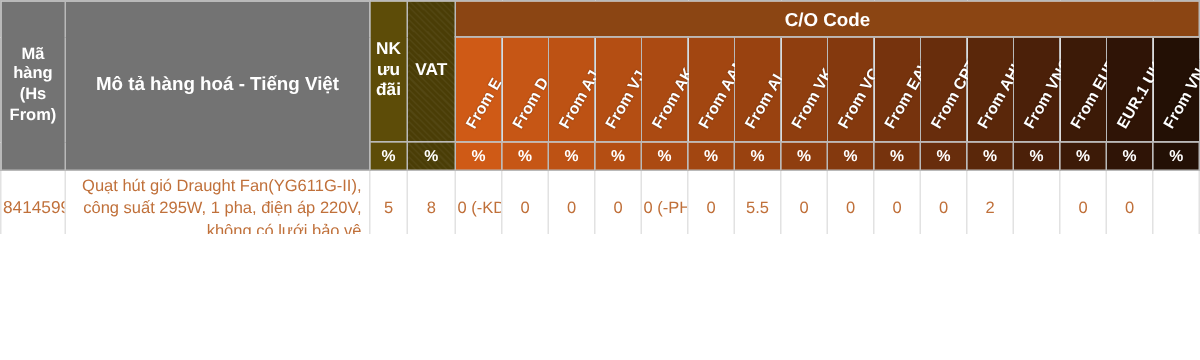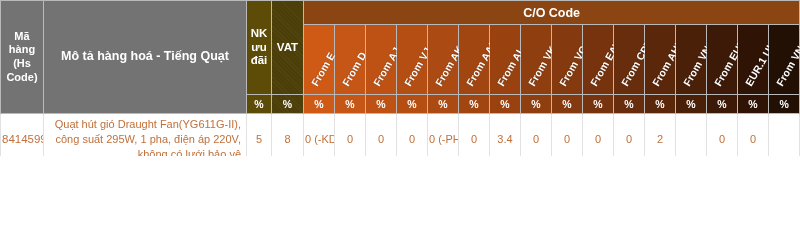--- a/index.html
+++ b/index.html
@@ -171,23 +171,23 @@
     <col style="width:31px">
       <col style="width:31px">
       <col style="width:31px">
       <col style="width:31px">
   </colgroup>
 
   <tbody>
       <tr>
     <th class="th-teal" rowspan="3">
       <div>Mã hàng</div>
-      <div>(Hs Code)</div>
+      <div>(Hs From)</div>
     </th>
-    <th class="th-teal desc" rowspan="3">Mô tả hàng hoá - Tiếng Quạt</th>
+    <th class="th-teal desc" rowspan="3">Mô tả hàng hoá - Tiếng Việt</th>
     <th class="th-olive" rowspan="2">
       <div>NK</div>
       <div>ưu</div>
       <div>đãi</div>
     </th>
     <th class="th-olive th-olive-dark" rowspan="2">VAT</th>
     <th class="th-co-banner" colspan="16">C/O Code</th>
   </tr>
 
   <tr id="co-header-row">
@@ -266,21 +266,21 @@
     <td class="cell td-data td-hs">84145999</td>
     <td class="cell td-data td-desc">Quạt hút gió Draught Fan(YG611G-II), công suất 295W, 1 pha, điện áp 220V, không có lưới bảo vệ</td>
     <td class="cell td-data">5</td>
     <td class="cell td-data">8</td>
   <td class="cell td-data">0 (-KD)</td>
         <td class="cell td-data">0</td>
         <td class="cell td-data">0</td>
         <td class="cell td-data">0</td>
         <td class="cell td-data">0 (-PH)</td>
         <td class="cell td-data">0</td>
-        <td class="cell td-data">3.4</td>
+        <td class="cell td-data">5.5</td>
         <td class="cell td-data">0</td>
         <td class="cell td-data">0</td>
         <td class="cell td-data">0</td>
         <td class="cell td-data">0</td>
         <td class="cell td-data">2</td>
         <td class="cell td-data"></td>
         <td class="cell td-data">0</td>
         <td class="cell td-data">0</td>
         <td class="cell td-data"></td>
       </tr>

